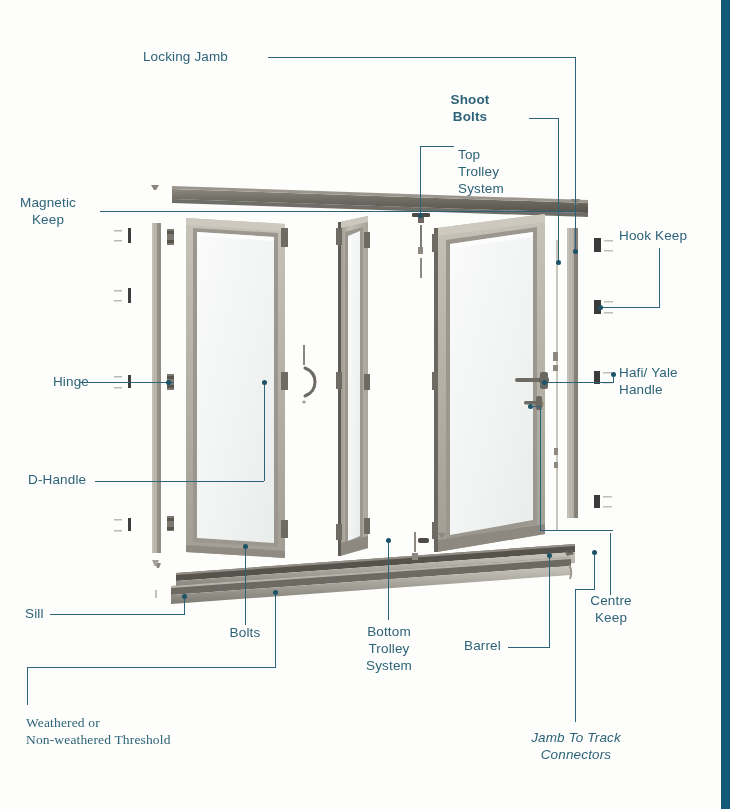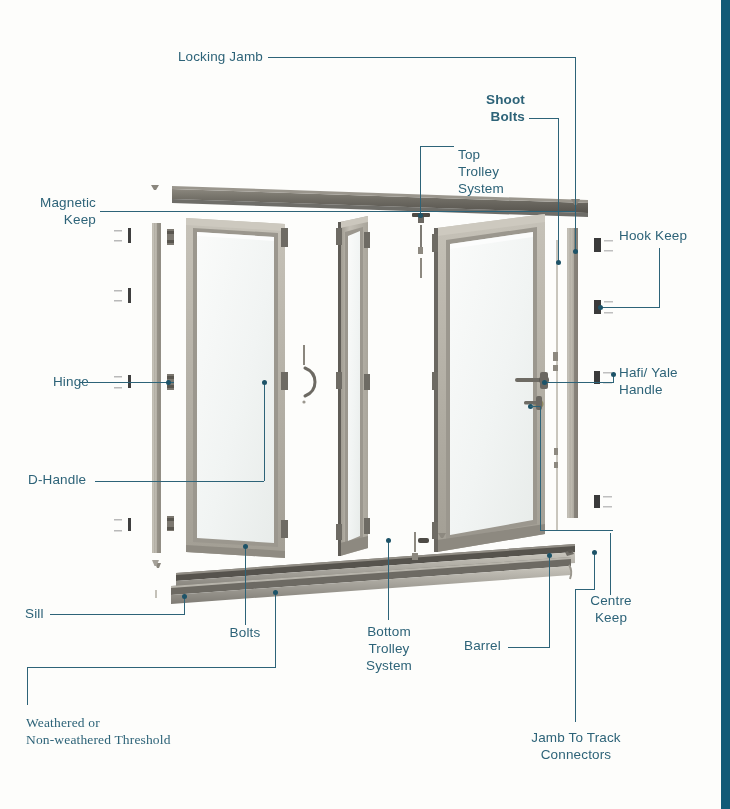--- a/index.html
+++ b/index.html
@@ -11,21 +11,21 @@
   #stage{position:absolute;inset:0;}
 
   
   .accent-bar{position:absolute;top:0;right:0;width:9px;height:809px;background:#125a77;}
 
   
   .lbl{
     position:absolute;color:#2d6378;font-size:13.5px;line-height:17px;
     letter-spacing:.15px;white-space:pre-line;
   }
-  .lbl.r{text-align:right;}
+  .lbl.r{text-align:center;}
   .lbl.c{text-align:center;}
   .lbl.l{text-align:left;}
 
   
   .ln{position:absolute;background:#2d6378;}
   .lnh{height:1px;}
   .lnv{width:1px;}
   .dot{position:absolute;width:5px;height:5px;border-radius:50%;background:#1d5368;}
 
   svg.art{position:absolute;left:0;top:0;width:730px;height:809px;overflow:visible;}
@@ -316,17 +316,17 @@
   <div class="lbl l" style="left:25px;top:605px;width:40px;">Sill</div>
   <div class="lbl c" style="left:214px;top:624px;width:62px;">Bolts</div>
   <div class="lbl c" style="left:349px;top:623px;width:80px;">Bottom
 Trolley
 System</div>
   <div class="lbl l" style="left:464px;top:637px;width:60px;">Barrel</div>
   <div class="lbl c" style="left:580px;top:592px;width:62px;">Centre
 Keep</div>
   <div class="lbl l" style="left:26px;top:714px;width:230px;font-family:Liberation Serif, serif;">Weathered or
 Non-weathered Threshold</div>
-  <div class="lbl c" style="left:492px;top:729px;width:168px;">Jamb To Track
+  <div class="lbl c" style="left:492px;top:729px;width:168px;font-style:italic;">Jamb To Track
 Connectors</div>
 
   <div class="accent-bar"></div>
 </div>
 
 </body></html>

